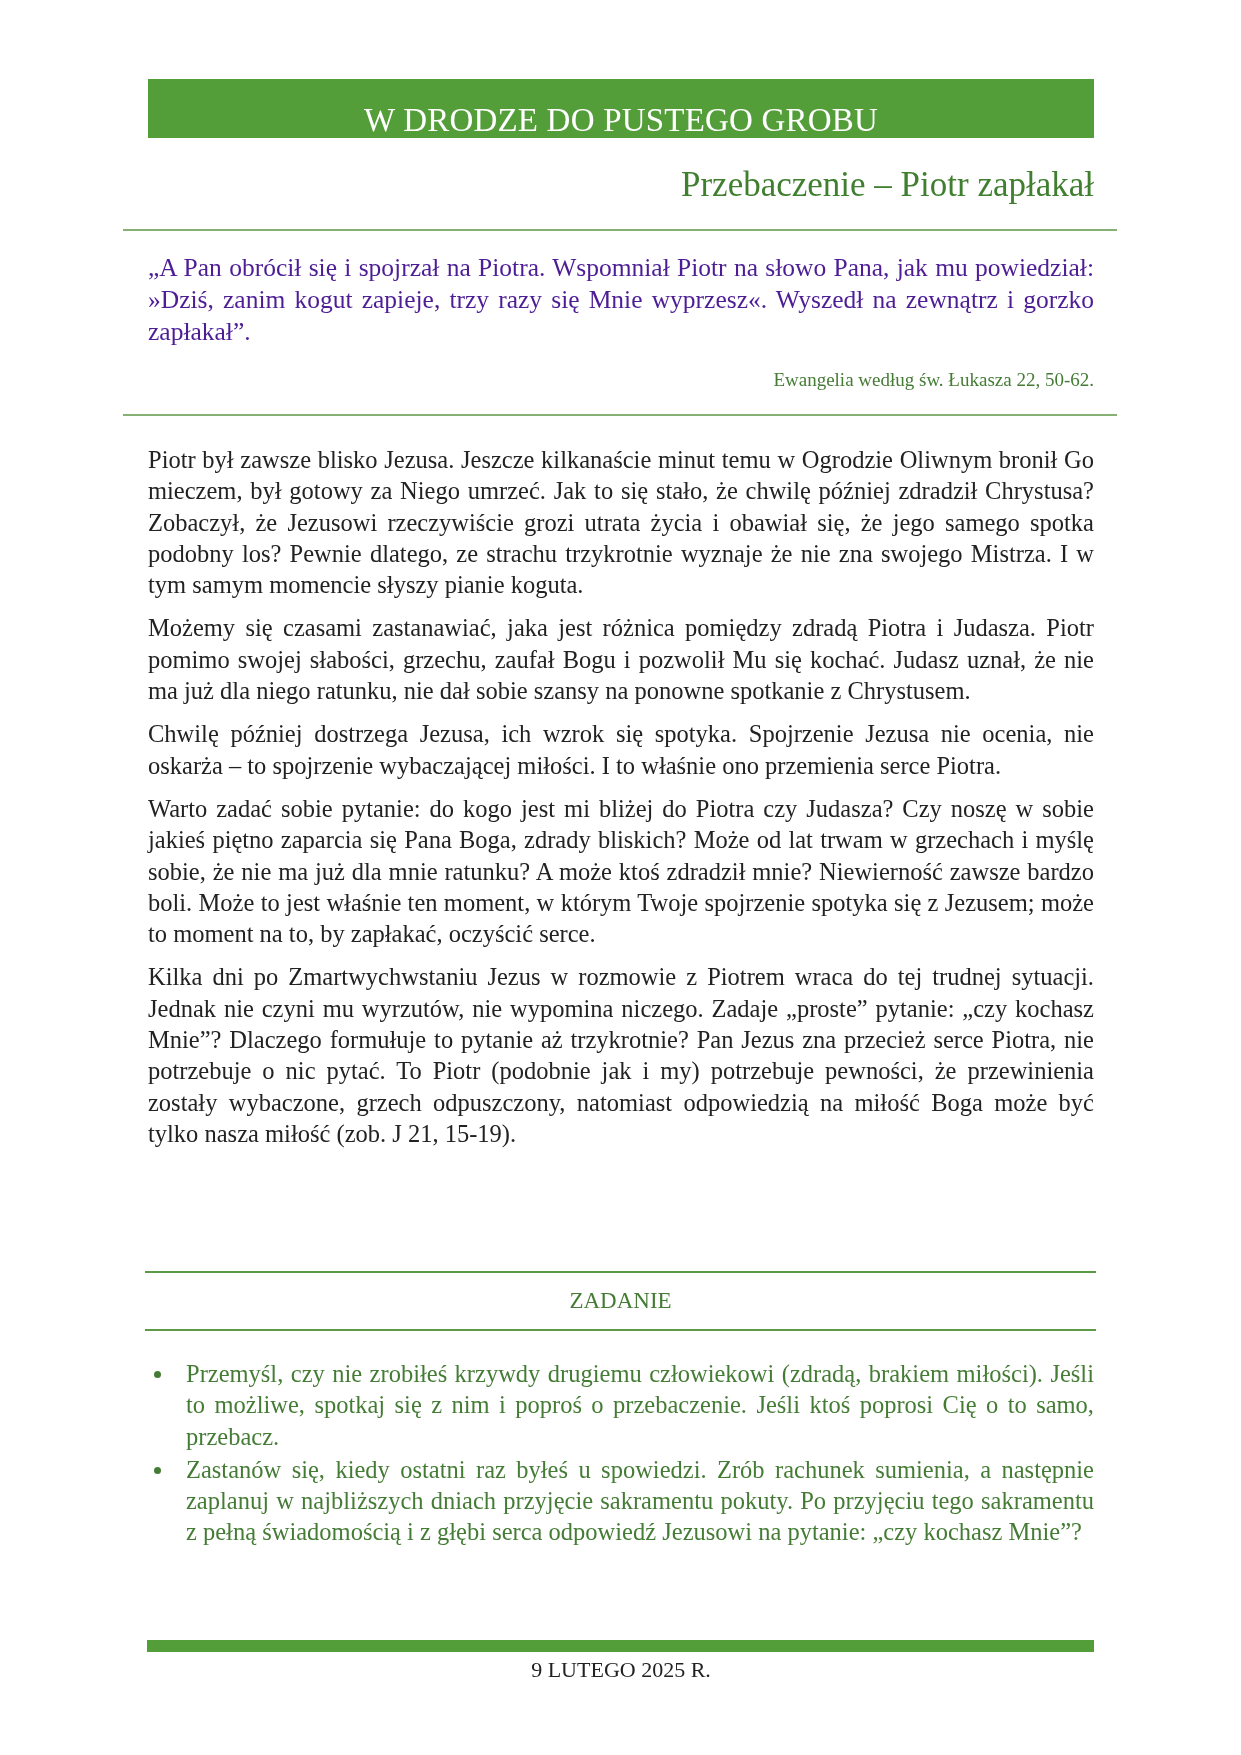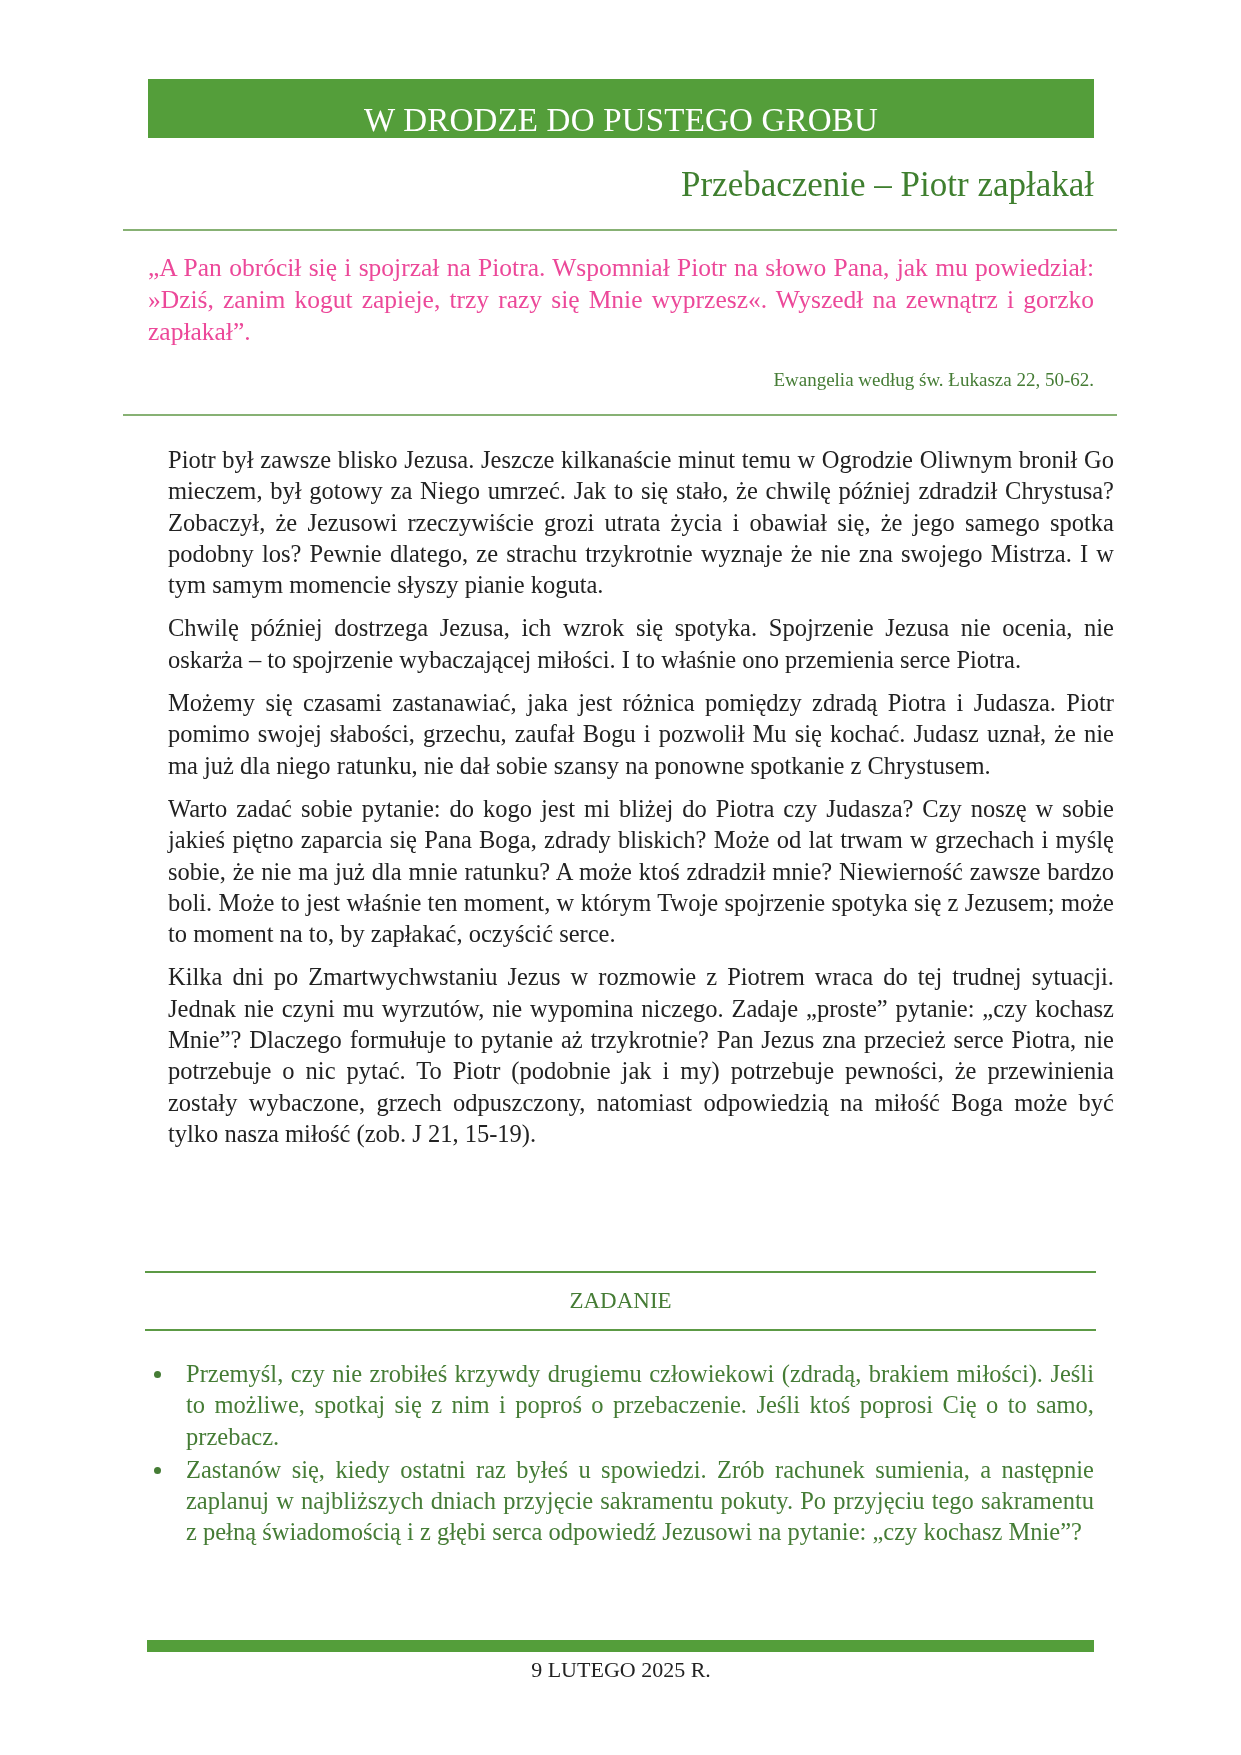--- a/index.html
+++ b/index.html
@@ -27,37 +27,37 @@
     .rule {
       position: absolute; height: 2px; background: #87b174;
     }
     .rule.r1 { left: 123px; top: 229px; width: 994px; }
     .rule.r2 { left: 123px; top: 414px; width: 994px; }
     .rule.r3 { left: 145px; top: 1271px; width: 951px; background: #5c9a45; }
     .rule.r4 { left: 145px; top: 1329px; width: 951px; background: #5c9a45; }
 
     .quote {
       position: absolute; left: 148px; top: 252px; width: 946px;
-      color: #ec4899;
+      color: #4c1d95;
       font-family: "Liberation Serif", "DejaVu Serif", serif;
       font-size: 25.5px; line-height: 32px;
       text-align: justify;
     }
     .source {
       position: absolute; left: 148px; top: 368px; width: 946px;
       text-align: right; color: #457c35;
       font-family: "Liberation Serif", "DejaVu Serif", serif;
       font-size: 19px; line-height: 24px;
     }
 
     .body {
       position: absolute; left: 148px; top: 444px; width: 946px;
       color: #222222;
       font-family: "Liberation Serif", "DejaVu Serif", serif;
-      font-size: 24.5px; line-height: 31.3px; margin-left: 20px;
+      font-size: 24.5px; line-height: 31.3px;
     }
     .body p { margin: 0 0 12px 0; text-align: justify; }
 
     .task-heading {
       position: absolute; left: 145px; top: 1286px; width: 951px;
       text-align: center; color: #457c35;
       font-family: Liberation Serif, serif;
       font-size: 23px; line-height: 30px;
     }
 
@@ -98,22 +98,22 @@
 
   <div class="rule r1"></div>
 
   <div class="quote">„A Pan obrócił się i spojrzał na Piotra. Wspomniał Piotr na słowo Pana, jak mu powiedział: »Dziś, zanim kogut zapieje, trzy razy się Mnie wyprzesz«. Wyszedł na zewnątrz i gorzko zapłakał”.</div>
   <div class="source">Ewangelia według św. Łukasza 22, 50-62.</div>
 
   <div class="rule r2"></div>
 
   <div class="body">
     <p>Piotr był zawsze blisko Jezusa. Jeszcze kilkanaście minut temu w Ogrodzie Oliwnym bronił Go mieczem, był gotowy za Niego umrzeć. Jak to się stało, że chwilę później zdradził Chrystusa? Zobaczył, że Jezusowi rzeczywiście grozi utrata życia i obawiał się, że jego samego spotka podobny los? Pewnie dlatego, ze strachu trzykrotnie wyznaje że nie zna swojego Mistrza. I w tym samym momencie słyszy pianie koguta.</p>
+    <p>Możemy się czasami zastanawiać, jaka jest różnica pomiędzy zdradą Piotra i Judasza. Piotr pomimo swojej słabości, grzechu, zaufał Bogu i pozwolił Mu się kochać. Judasz uznał, że nie ma już dla niego ratunku, nie dał sobie szansy na ponowne spotkanie z Chrystusem.</p>
     <p>Chwilę później dostrzega Jezusa, ich wzrok się spotyka. Spojrzenie Jezusa nie ocenia, nie oskarża – to spojrzenie wybaczającej miłości. I to właśnie ono przemienia serce Piotra.</p>
-    <p>Możemy się czasami zastanawiać, jaka jest różnica pomiędzy zdradą Piotra i Judasza. Piotr pomimo swojej słabości, grzechu, zaufał Bogu i pozwolił Mu się kochać. Judasz uznał, że nie ma już dla niego ratunku, nie dał sobie szansy na ponowne spotkanie z Chrystusem.</p>
     <p>Warto zadać sobie pytanie: do kogo jest mi bliżej do Piotra czy Judasza? Czy noszę w sobie jakieś piętno zaparcia się Pana Boga, zdrady bliskich? Może od lat trwam w grzechach i myślę sobie, że nie ma już dla mnie ratunku? A może ktoś zdradził mnie? Niewierność zawsze bardzo boli. Może to jest właśnie ten moment, w którym Twoje spojrzenie spotyka się z Jezusem; może to moment na to, by zapłakać, oczyścić serce.</p>
     <p>Kilka dni po Zmartwychwstaniu Jezus w rozmowie z Piotrem wraca do tej trudnej sytuacji. Jednak nie czyni mu wyrzutów, nie wypomina niczego. Zadaje „proste” pytanie: „czy kochasz Mnie”? Dlaczego formułuje to pytanie aż trzykrotnie? Pan Jezus zna przecież serce Piotra, nie potrzebuje o nic pytać. To Piotr (podobnie jak i my) potrzebuje pewności, że przewinienia zostały wybaczone, grzech odpuszczony, natomiast odpowiedzią na miłość Boga może być tylko nasza miłość (zob. J 21, 15-19).</p>
   </div>
 
   <div class="rule r3"></div>
   <div class="task-heading">ZADANIE</div>
   <div class="rule r4"></div>
 
   <ul class="task-list">
     <li class="task-item">

